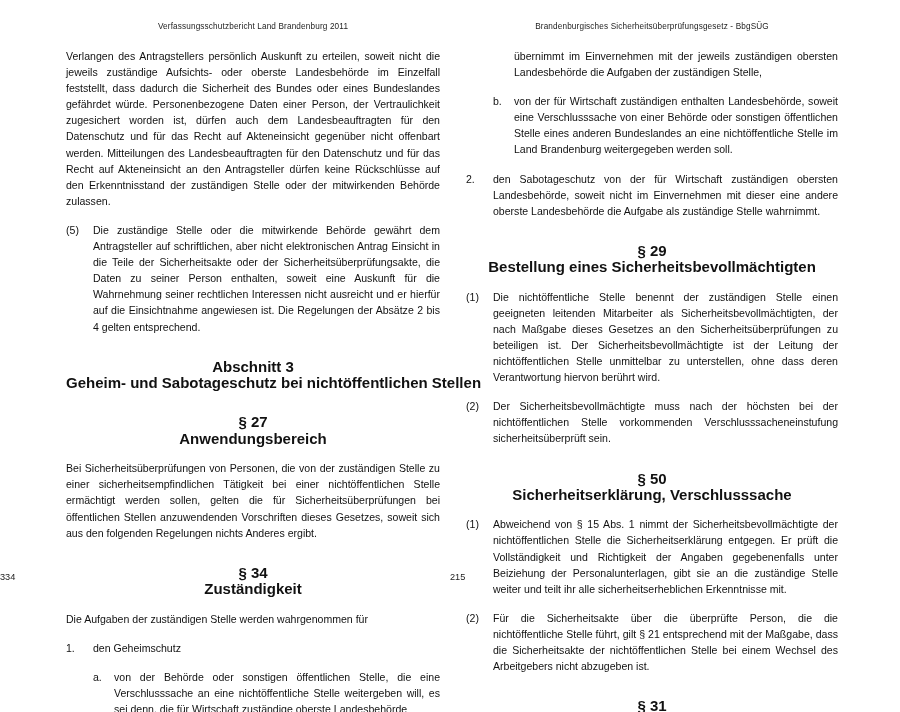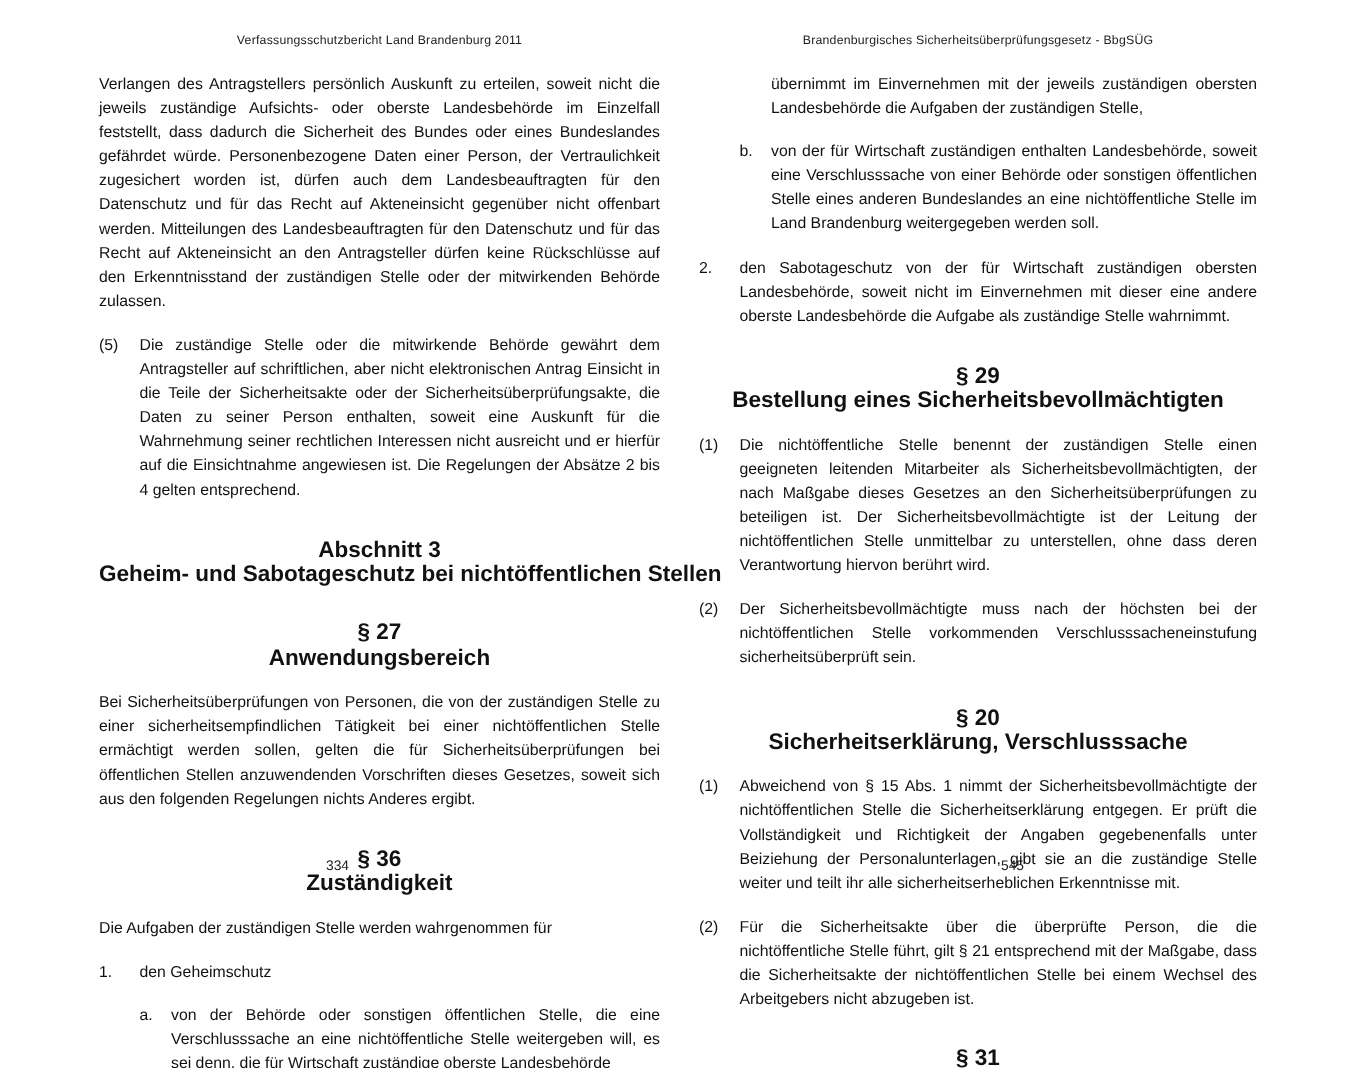--- a/index.html
+++ b/index.html
@@ -119,21 +119,21 @@
   }
   .h-line.section-no {
     margin-bottom: 1px;
   }
 
   .folio {
     position: absolute;
     bottom: 18px;
     left: 0;
     right: 0;
-    text-align: center;
+    text-align: left;
     font-size: 9.2px;
     color: #1c1c1c;
   }
   .page-left  .folio { padding-right: 0; }
 </style>
 </head>
 <body>
 
 <div class="spread">
 
@@ -156,21 +156,21 @@
         </div>
 
         <div class="heading-block">
           <div class="h-line section-no">§ 27</div>
           <div class="h-line">Anwendungsbereich</div>
         </div>
 
         <p class="para">Bei Sicherheitsüberprüfungen von Personen, die von der zuständigen Stelle zu einer sicherheitsempfindlichen Tätigkeit bei einer nichtöffentlichen Stelle ermächtigt werden sollen, gelten die für Sicherheitsüberprüfungen bei öffentlichen Stellen anzuwendenden Vorschriften dieses Gesetzes, soweit sich aus den folgenden Regelungen nichts Anderes ergibt.</p>
 
         <div class="heading-block">
-          <div class="h-line section-no">§ 36</div>
+          <div class="h-line section-no">§ 34</div>
           <div class="h-line">Zuständigkeit</div>
         </div>
 
         <p class="para last-left">Die Aufgaben der zuständigen Stelle werden wahrgenommen für</p>
 
         <div class="dec-item">
           <span class="marker">1.</span><span>den Geheimschutz</span>
         </div>
 
         <div class="let-item">
@@ -209,36 +209,36 @@
 
         <div class="num-item tight">
           <span class="marker">(1)</span><span>Die nichtöffentliche Stelle benennt der zuständigen Stelle einen geeigneten leitenden Mitarbeiter als Sicherheitsbevollmächtigten, der nach Maßgabe dieses Gesetzes an den Sicherheitsüberprüfungen zu beteiligen ist. Der Sicherheitsbevollmächtigte ist der Leitung der nichtöffentlichen Stelle unmittelbar zu unterstellen, ohne dass deren Verantwortung hiervon berührt wird.</span>
         </div>
 
         <div class="num-item">
           <span class="marker">(2)</span><span>Der Sicherheitsbevollmächtigte muss nach der höchsten bei der nichtöffentlichen Stelle vorkommenden Verschlusssacheneinstufung sicherheitsüberprüft sein.</span>
         </div>
 
         <div class="heading-block">
-          <div class="h-line section-no">§ 20</div>
+          <div class="h-line section-no">§ 50</div>
           <div class="h-line">Sicherheitserklärung, Verschlusssache</div>
         </div>
 
         <div class="num-item tight">
           <span class="marker">(1)</span><span>Abweichend von § 15 Abs. 1 nimmt der Sicherheitsbevollmächtigte der nichtöffentlichen Stelle die Sicherheitserklärung entgegen. Er prüft die Vollständigkeit und Richtigkeit der Angaben gegebenenfalls unter Beiziehung der Personalunterlagen, gibt sie an die zuständige Stelle weiter und teilt ihr alle sicherheitserheblichen Erkenntnisse mit.</span>
         </div>
 
         <div class="num-item">
           <span class="marker">(2)</span><span>Für die Sicherheitsakte über die überprüfte Person, die die nichtöffentliche Stelle führt, gilt § 21 entsprechend mit der Maßgabe, dass die Sicherheitsakte der nichtöffentlichen Stelle bei einem Wechsel des Arbeitgebers nicht abzugeben ist.</span>
         </div>
 
         <div class="heading-block">
           <div class="h-line section-no">§ 31</div>
 
         </div>
 
       </div>
 
-      <div class="folio">545</div>
+      <div class="folio">215</div>
     </div>
   </div>
 
 </div>
 
 </body></html>

